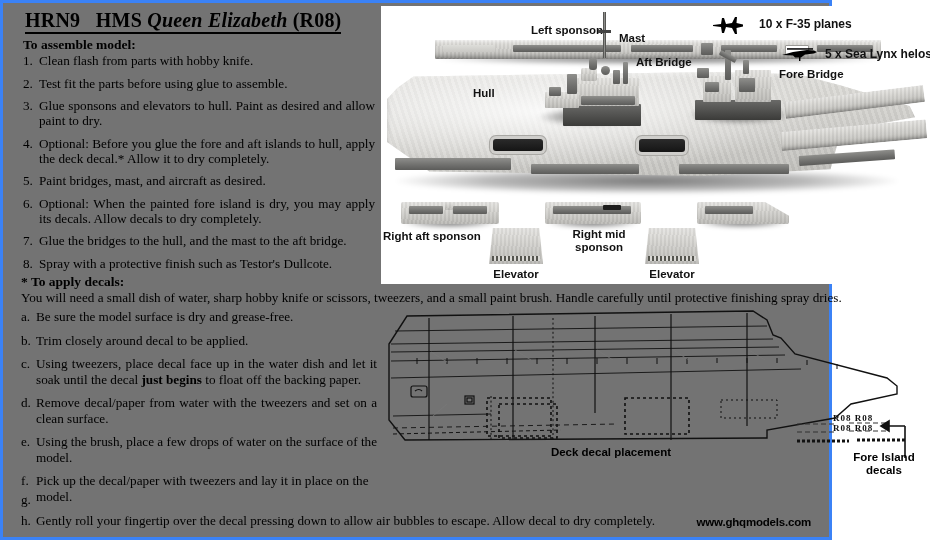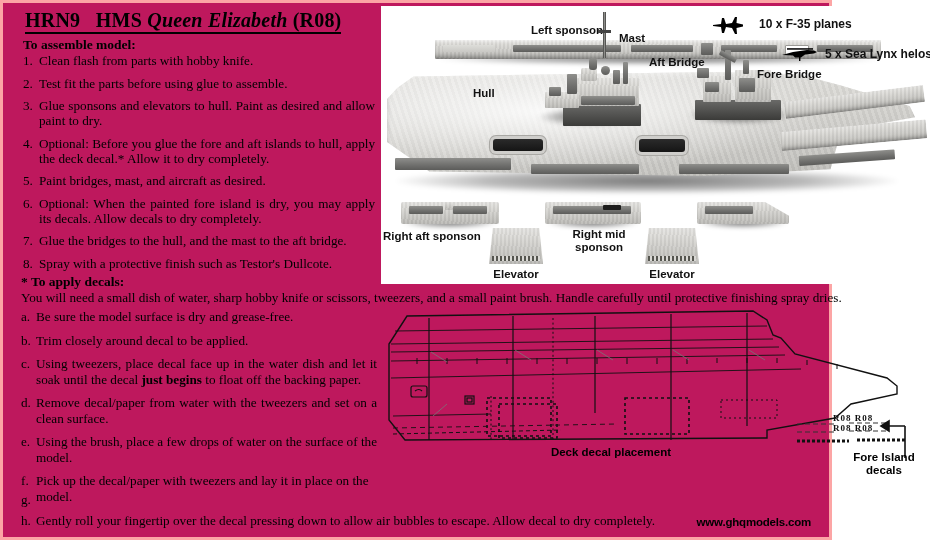--- a/index.html
+++ b/index.html
@@ -1,19 +1,19 @@
 <!DOCTYPE html>
 <html><head>
 <meta charset="utf-8">
 <style>
   html,body{margin:0;padding:0;background:#fff;}
   body{width:930px;height:540px;overflow:hidden;
        font-family:"Liberation Serif",serif;color:#000;}
   #sheet{position:relative;width:832px;height:540px;box-sizing:border-box;
-         border:3px solid #fca5a5;background:#be185d;}
+         border:3px solid #3b82f6;background:#737373;}
   .inner{position:absolute;left:0;top:0;right:0;bottom:0;}
 
   
   #title{position:absolute;left:22px;top:6px;font-size:20px;font-weight:bold;
          letter-spacing:.2px;white-space:nowrap;}
   #title .u{border-bottom:2px solid #000;padding-bottom:1px;}
   #title .it{font-style:italic;}
 
   
   #assembly-head{position:absolute;left:20px;top:34px;font-size:13.5px;font-weight:bold;}
@@ -237,36 +237,36 @@
       <div class="blk greyd" style="left:44px;top:52px;width:54px;height:9px;"></div>
       <div class="blk grey" style="left:8px;top:48px;width:34px;height:16px;"></div>
       <div class="blk greyd" style="left:12px;top:43px;width:12px;height:9px;"></div>
       <div class="blk greyd" style="left:30px;top:30px;width:10px;height:20px;"></div>
       <div class="blk grey" style="left:44px;top:24px;width:16px;height:13px;border-radius:2px;"></div>
       <div class="blk greyd" style="left:52px;top:14px;width:8px;height:12px;border-radius:3px;"></div>
       <div class="blk greyd" style="left:64px;top:22px;width:9px;height:9px;border-radius:50%;"></div>
       <div class="blk greyd" style="left:76px;top:26px;width:7px;height:14px;"></div>
       <div class="blk greyd" style="left:86px;top:18px;width:5px;height:22px;"></div>
     </div>
-    <div class="lab" style="left:268px;top:50px;">Aft Bridge</div>
+    <div class="lab" style="left:255px;top:50px;">Aft Bridge</div>
 
     <div class="bridge" style="left:302px;top:32px;width:110px;height:92px;">
       <div class="shadow" style="left:6px;top:68px;width:100px;height:18px;"></div>
       <div class="blk greyd" style="left:12px;top:62px;width:86px;height:20px;
            background:linear-gradient(180deg,#6a6a68,#3b3b39);"></div>
       <div class="blk grey" style="left:20px;top:38px;width:28px;height:26px;"></div>
       <div class="blk grey" style="left:52px;top:32px;width:36px;height:32px;"></div>
       <div class="blk greyd" style="left:56px;top:40px;width:16px;height:14px;"></div>
       <div class="blk greyd" style="left:22px;top:44px;width:14px;height:10px;"></div>
       <div class="blk greyd" style="left:42px;top:12px;width:6px;height:30px;"></div>
       <div class="blk greyd" style="left:36px;top:16px;width:18px;height:5px;transform:rotate(28deg);"></div>
       <div class="blk greyd" style="left:14px;top:30px;width:12px;height:10px;"></div>
       <div class="blk greyd" style="left:60px;top:22px;width:6px;height:14px;"></div>
     </div>
-    <div class="lab" style="left:376px;top:62px;text-align:right;">Fore Bridge</div>
+    <div class="lab" style="left:398px;top:62px;text-align:right;">Fore Bridge</div>
 
     <div class="sponson" style="left:20px;top:196px;width:98px;">
       <div class="shadow" style="left:2px;top:16px;width:94px;height:10px;"></div>
       <div class="base grey"></div>
       <div class="slot greyd" style="left:8px;top:4px;width:34px;height:8px;"></div>
       <div class="slot greyd" style="left:52px;top:4px;width:34px;height:8px;"></div>
       <div class="slot grey" style="left:44px;top:0px;width:8px;height:8px;"></div>
     </div>
     <div class="lab" style="left:2px;top:224px;">Right aft sponson</div>
 

